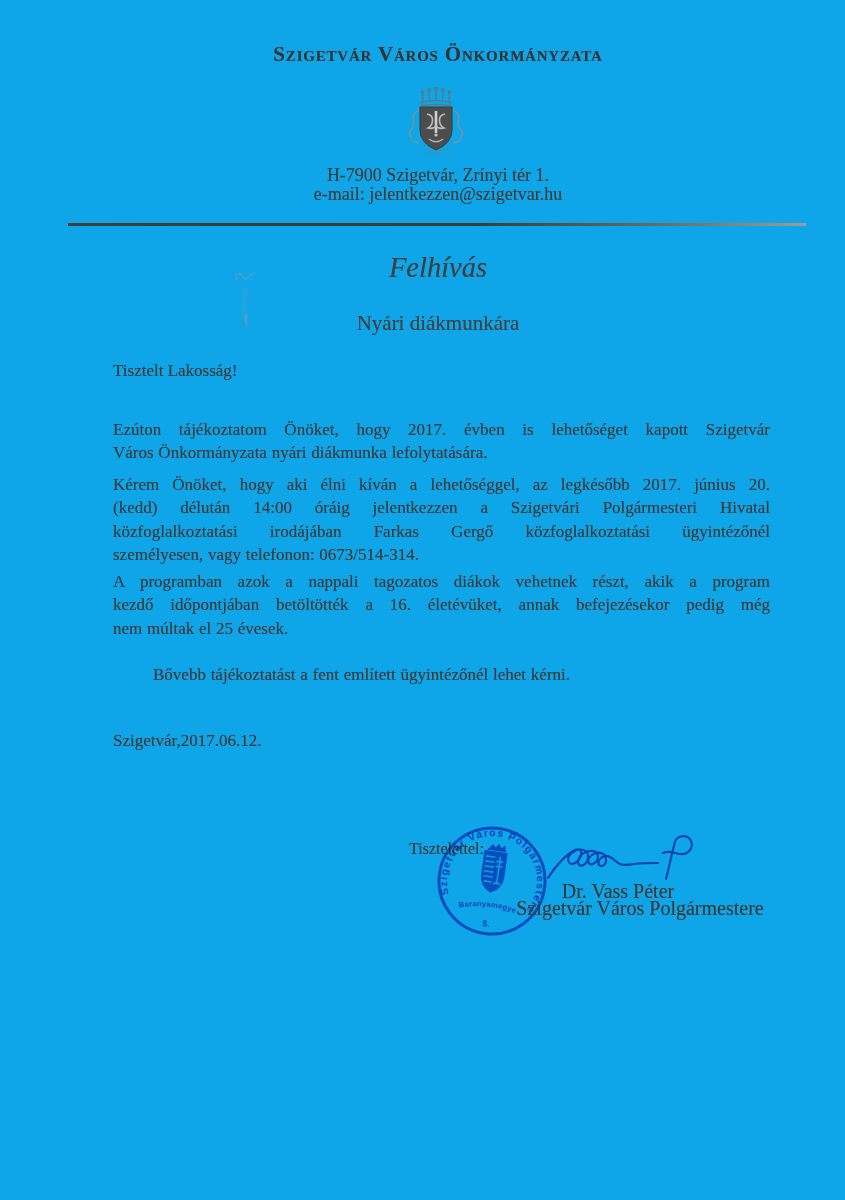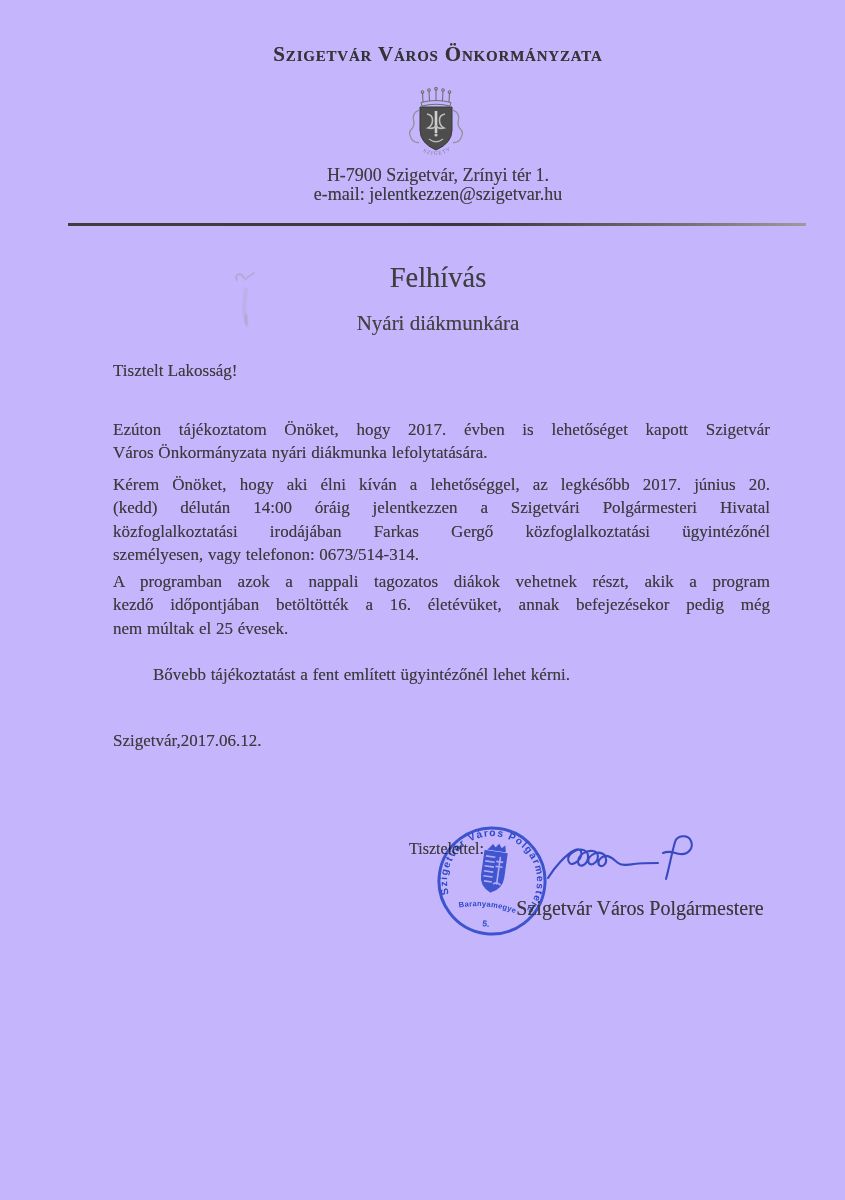--- a/index.html
+++ b/index.html
@@ -1,30 +1,30 @@
 <!DOCTYPE html>
 <html lang="hu"><head>
 <meta charset="utf-8">
 <style>
   html,body{margin:0;padding:0;}
   body{width:845px;height:1200px;background:#faf9f7;overflow:hidden;}
-  .page{position:relative;width:845px;height:1200px;background:#c4b5fd;
+  .page{position:relative;width:845px;height:1200px;background:#0ea5e9;
         font-family:"Liberation Serif","DejaVu Serif",serif;color:#3b3b3b;}
   .ink{text-shadow:0 0 0.5px rgba(60,60,60,0.55);}
   .abs{position:absolute;}
   .centered{text-align:center;}
 
   .org-title{top:42px;left:118px;width:640px;font-size:21px;font-weight:700;
              font-variant:small-caps;letter-spacing:0.8px;color:#343434;}
   .crest{top:87px;left:407px;}
   .address-block{top:166px;left:118px;width:640px;font-size:18px;line-height:18.8px;color:#3d3d3d;}
   .rule{top:223px;left:68px;width:738px;height:2.6px;
         background:linear-gradient(90deg,#3e3e3e 0%,#3a3a3a 55%,#6e6e6e 82%,#9b9b9b 100%);}
 
-  .doc-title{top:262px;left:118px;width:640px;font-size:28.5px;color:#3f3f3f;}
+  .doc-title{top:252px;left:118px;width:640px;font-size:28.5px;color:#3f3f3f;font-style:italic;}
   .smudge{top:266px;left:230px;}
   .doc-subtitle{top:311px;left:118px;width:640px;font-size:21px;color:#424242;}
   .salutation{top:361px;left:113px;font-size:17px;}
 
   .para{left:113px;width:657px;font-size:17px;line-height:23.4px;word-spacing:0.5px;}
   .para-line{text-align:justify;text-align-last:justify;}
   .para-line.last{text-align-last:left;}
   #para-0{top:418px;}
   #para-1{top:473px;}
   #para-2{top:570px;}
@@ -147,15 +147,16 @@
       <path d="M 6 46 C 12 36 24 22 33 18 C 41 14 42 26 33 31 C 26 35 23 25 31 20
                C 39 15 47 18 46 26 C 45 33 37 37 36 30 C 36 23 44 18 51 19
                C 58 20 57 29 51 32 C 46 34 44 27 50 23 C 55 19 63 20 64 27
                C 65 32 60 36 57 33 C 55 30 58 25 63 24 C 68 23 72 28 76 31
                C 80 34 86 33 92 32 C 100 31 108 31 116 31"></path>
       <path d="M 124 47 C 127 36 130 20 133 10 C 135 3 146 2 149 9
                C 152 16 146 23 138 22 C 132 21 128 18 121 21"></path>
     </g>
   </svg>
 
+  <div class="abs signer-name centered ink">Dr. Vass Péter</div>
   <div class="abs signer-title centered ink">Szigetvár Város Polgármestere</div>
 
 </div>
 
 </body></html>

